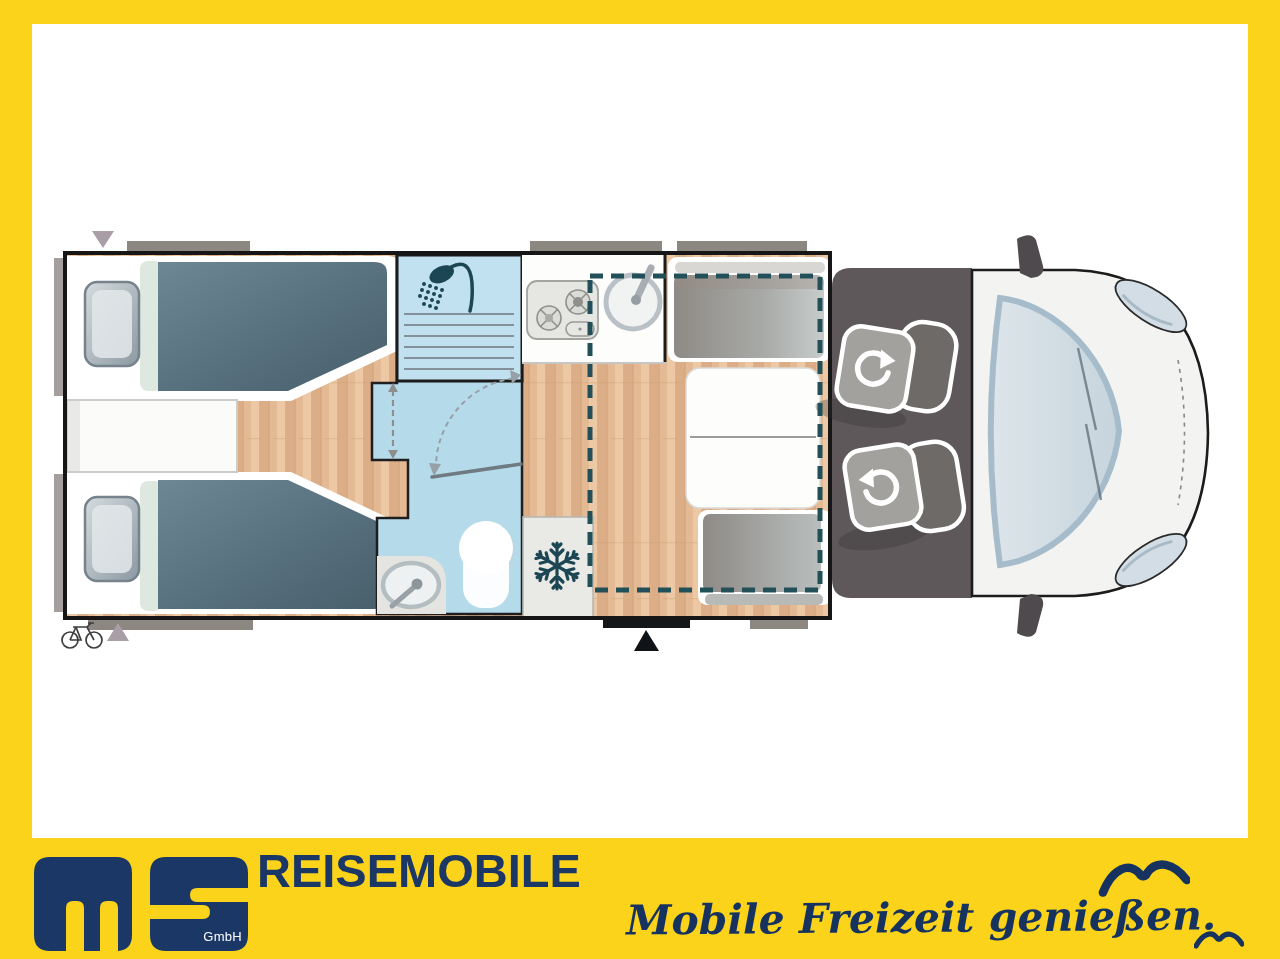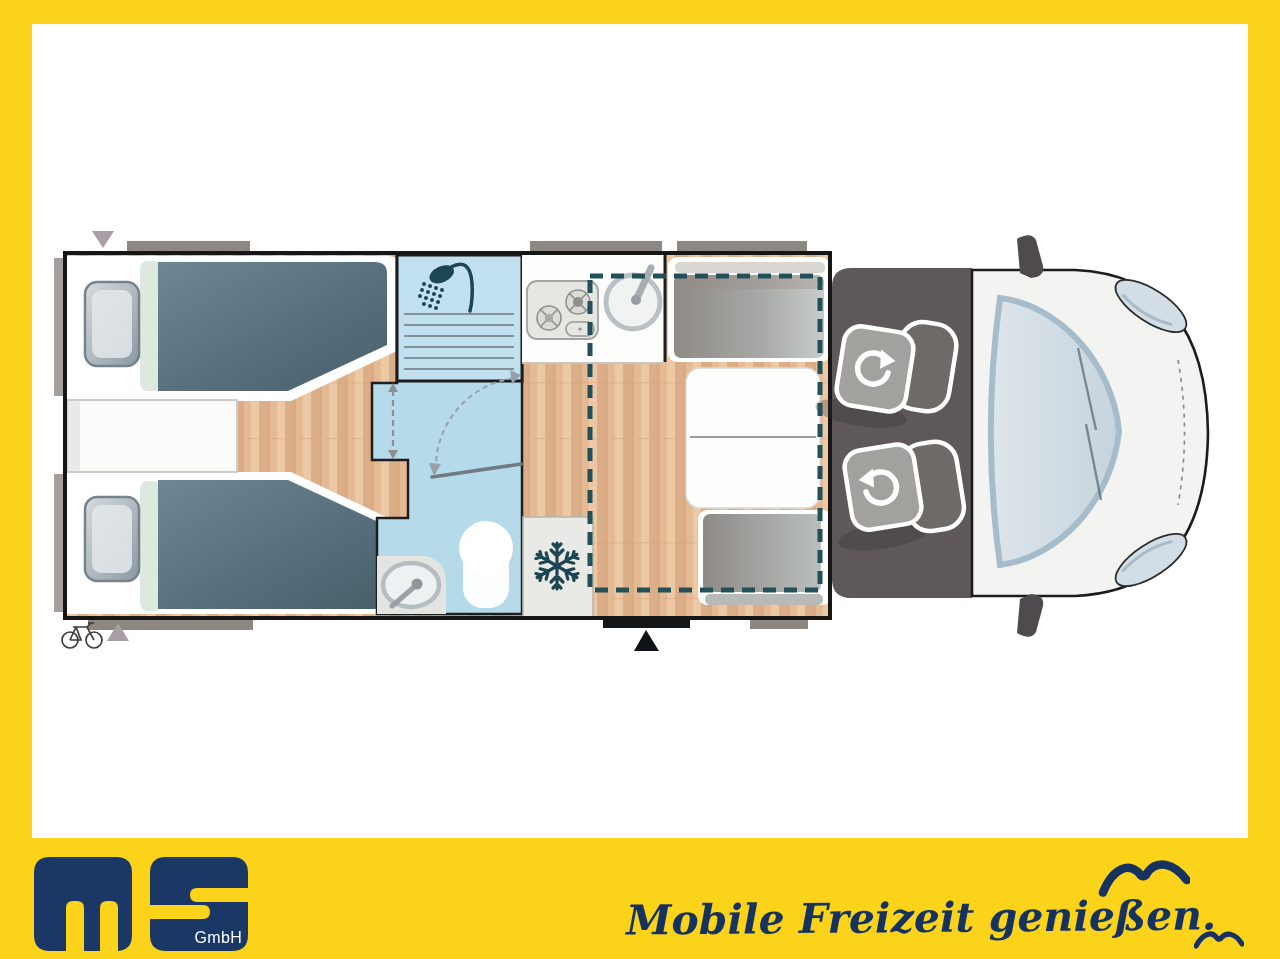--- a/index.html
+++ b/index.html
@@ -9,21 +9,21 @@
   .frame{position:absolute;background:#fbd31b;}
   .frame.top{left:0;top:0;width:1280px;height:24px;}
   .frame.left{left:0;top:0;width:32px;height:959px;}
   .frame.right{left:1248px;top:0;width:32px;height:959px;}
   .frame.bottom{left:0;top:838px;width:1280px;height:121px;}
   
   .plan{position:absolute;left:0;top:0;width:1280px;height:959px;}
   
   .logo-svg{position:absolute;left:34px;top:857px;width:214px;height:94px;}
   .gmbh{position:absolute;left:186px;top:929px;width:56px;text-align:right;
-        color:#ffffff;font-size:16px;letter-spacing:.3px;}
+        color:#ffffff;font-size:13px;letter-spacing:.3px;}
   .company{position:absolute;left:257px;top:843px;color:#1a3766;font-size:47px;
            font-weight:bold;letter-spacing:0px;white-space:nowrap;}
   .slogan{position:absolute;left:626px;top:894px;color:#16335f;font-size:41px;
           font-style:italic;font-weight:bold;white-space:nowrap;
           font-family:"DejaVu Serif", serif;transform:rotate(-.5deg);}
   .bird-big{position:absolute;left:1098px;top:855px;width:92px;height:48px;}
   .bird-small{position:absolute;left:1194px;top:926px;width:50px;height:30px;}
 </style>
 </head>
 <body>
@@ -286,20 +286,21 @@
         M32,94 V51 Q32,44 39,44 H43 Q50,44 50,51 V94 Z
         M66,94 V51 Q66,44 73,44 H77 Q84,44 84,51 V94 Z"></path>
     </g>
     <g fill="#1a3766">
       <path fill-rule="evenodd" d="M132,0 H198 Q214,0 214,16 V78 Q214,94 198,94 H132 Q116,94 116,78 V16 Q116,0 132,0 Z
         M214,31 L163,31 Q156,31 156,38 Q156,45 163,45 L214,45 Z
         M116,48 L169,48 Q176,48 176,55 Q176,62 169,62 L116,62 Z"></path>
     </g>
   </svg>
   <div class="gmbh">GmbH</div>
+  <div class="company">REISEMOBILE</div>
   <div class="slogan">Mobile Freizeit genießen.</div>
 
   <svg class="bird-big" viewBox="0 0 50 26">
     <path d="M2,18 C9,5 18,3 23,10 C24,12 26,12 27,10 C33,3 42,6 48,16" fill="none" stroke="#16335f" stroke-width="4.6" stroke-linecap="round" transform="rotate(-6 25 13)"></path>
   </svg>
   <svg class="bird-small" viewBox="0 0 50 26">
     <path d="M2,18 C9,5 18,3 23,10 C24,12 26,12 27,10 C33,3 42,6 48,16" fill="none" stroke="#16335f" stroke-width="5.2" stroke-linecap="round"></path>
   </svg>
 
 </div>

